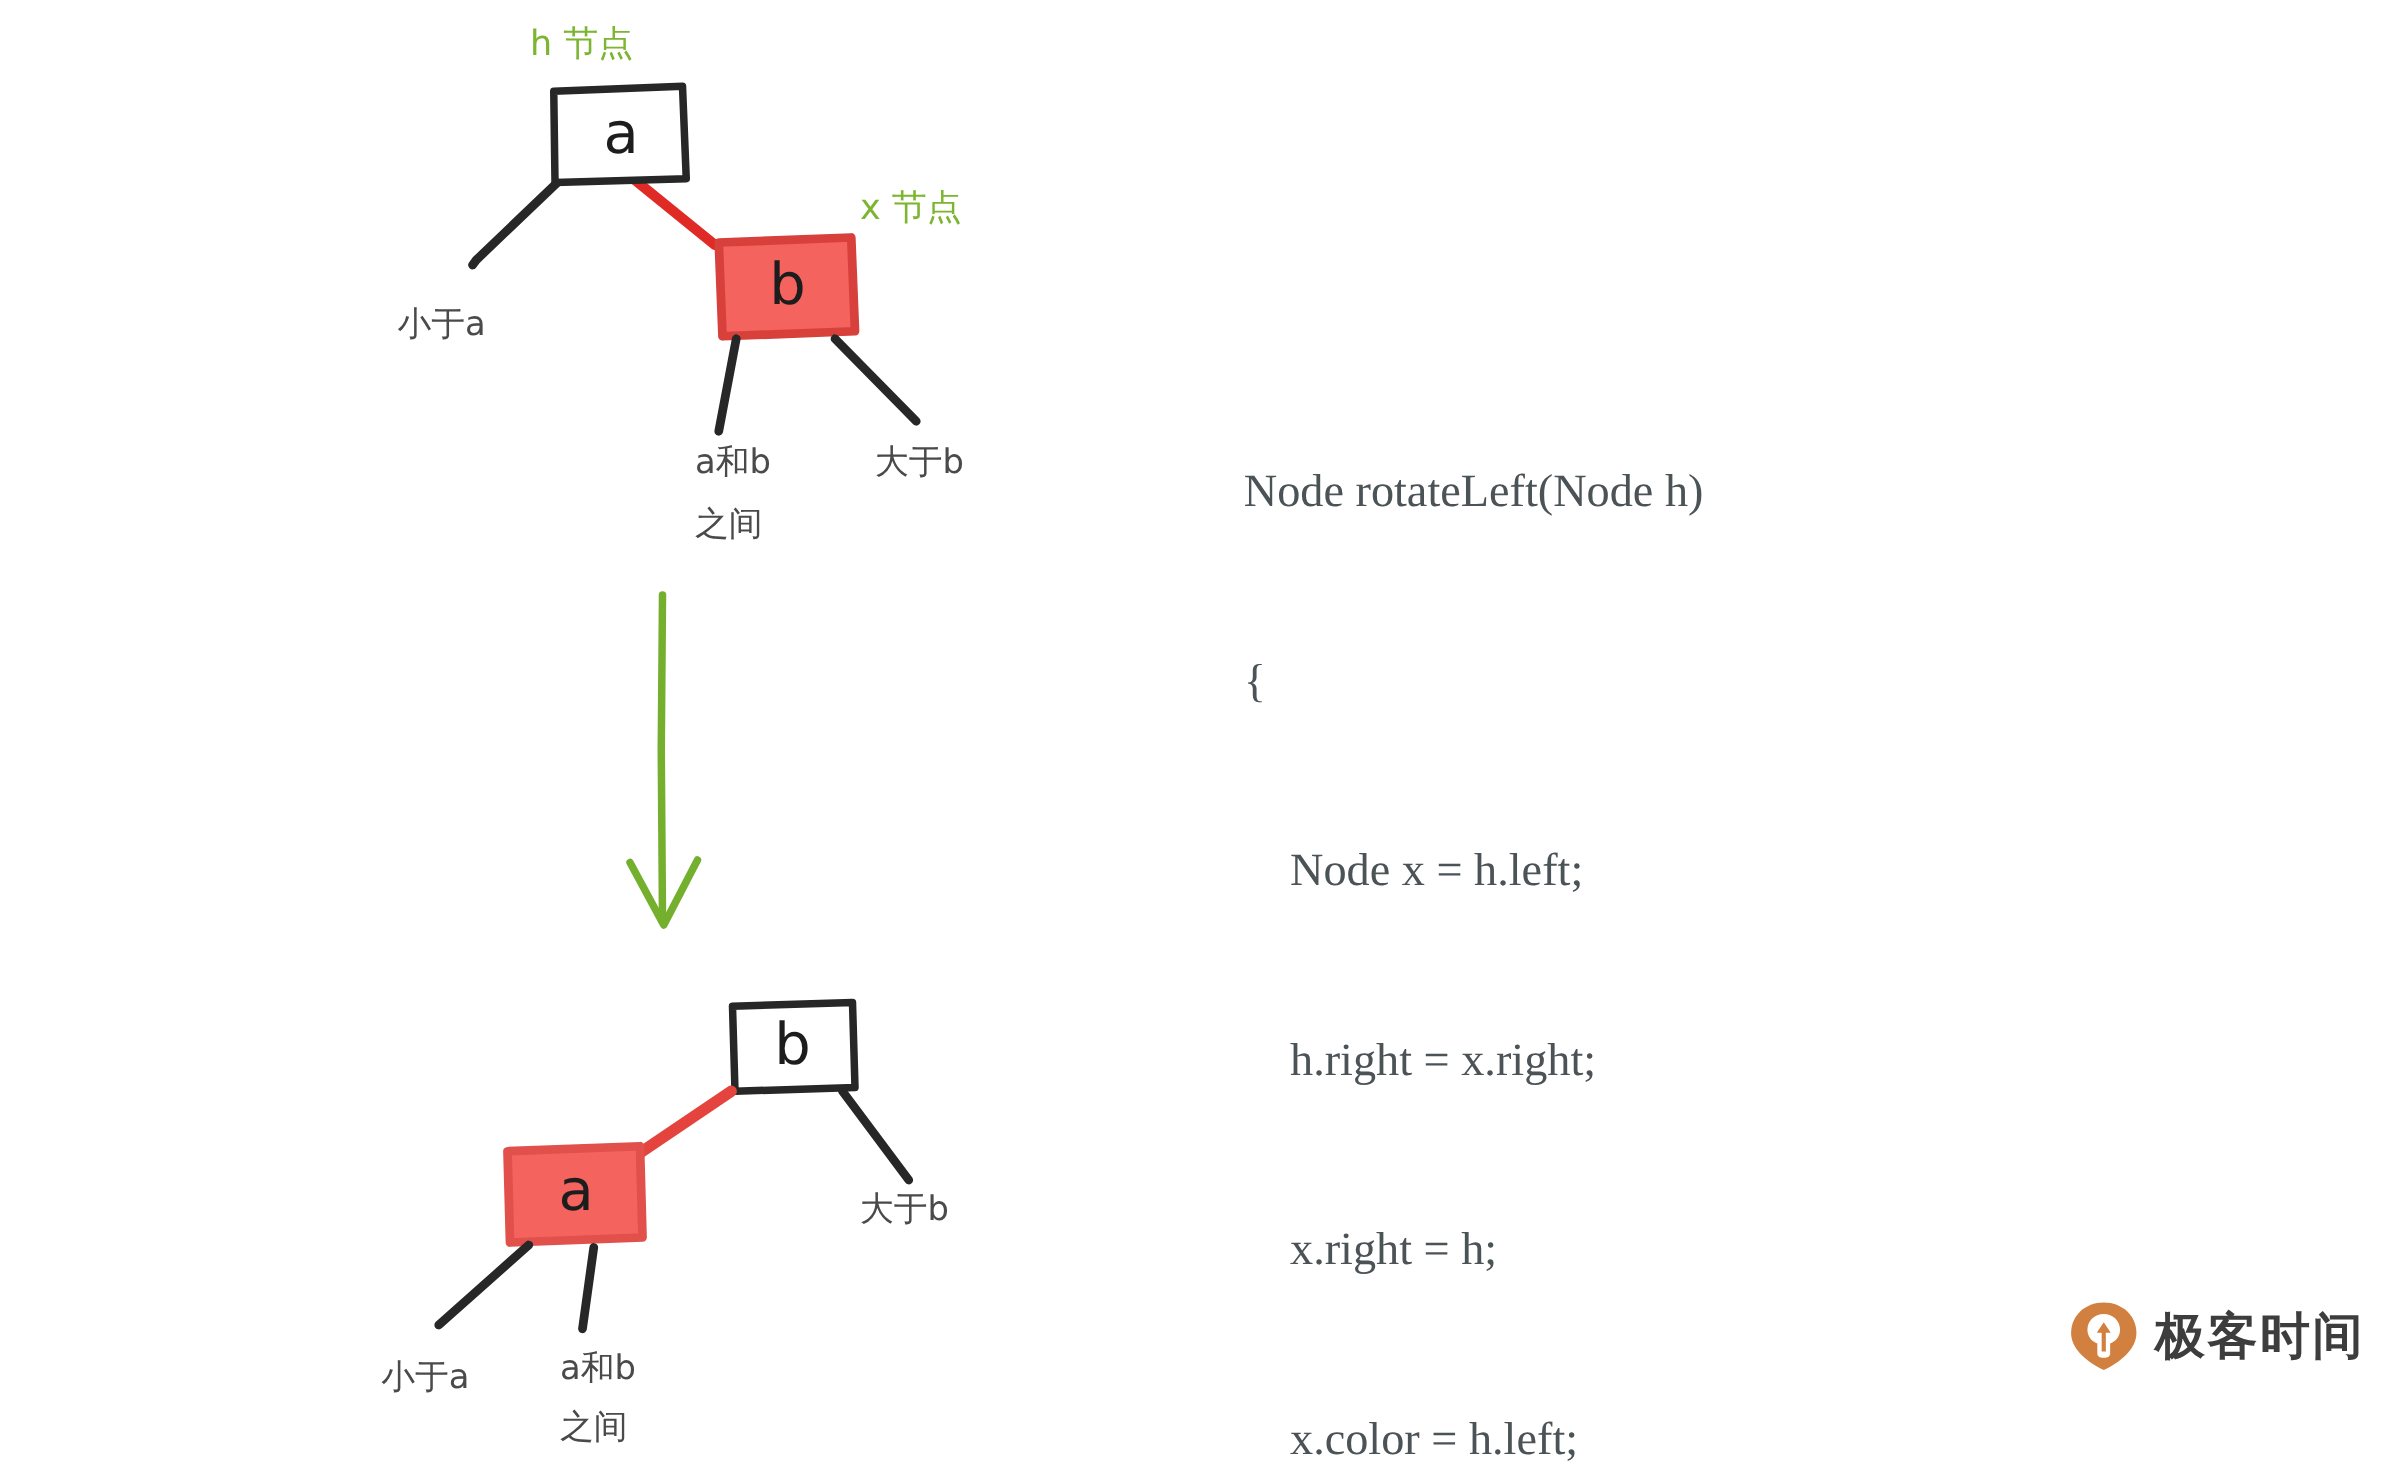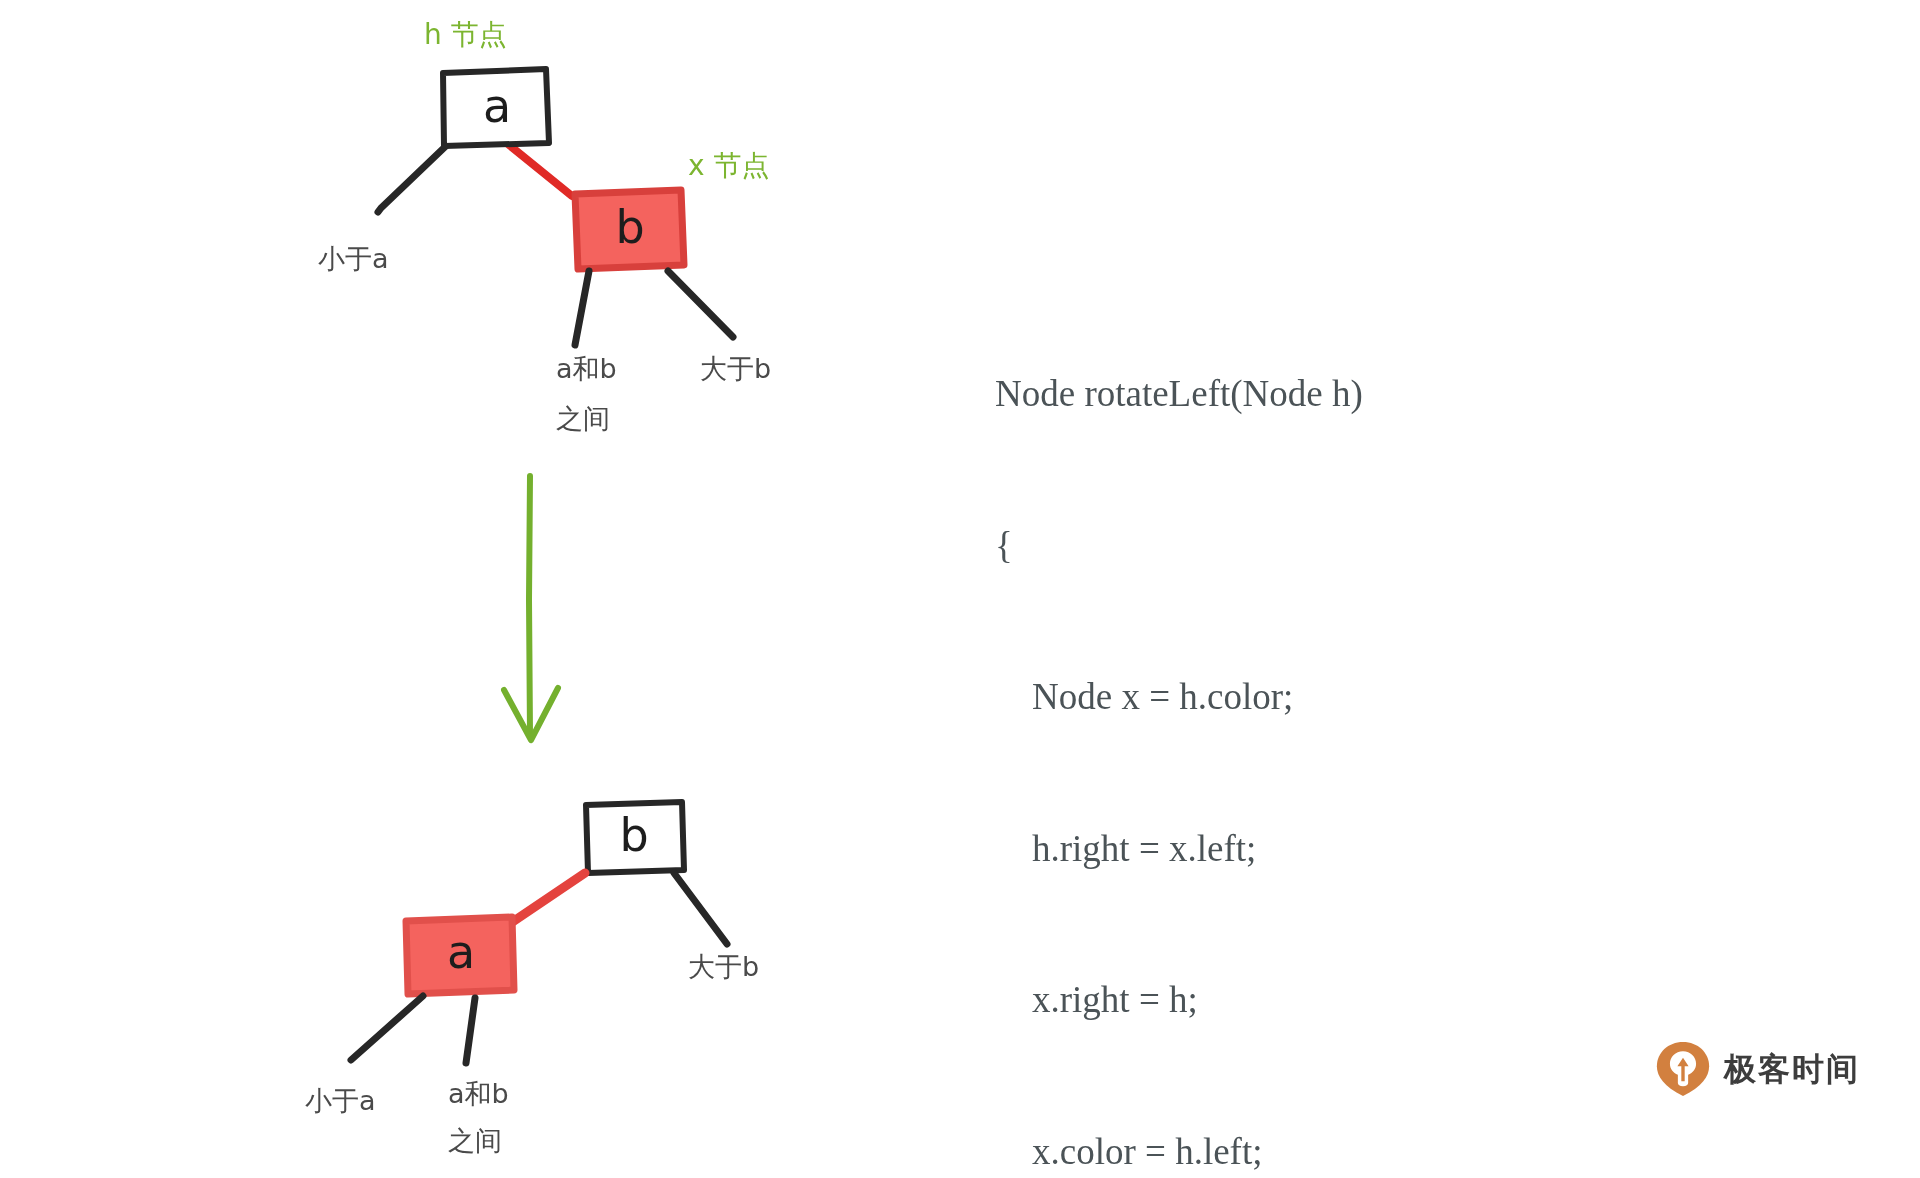--- a/index.html
+++ b/index.html
@@ -60,21 +60,21 @@
     align-items: center;
     gap: 13px;
   }
   .brand-mark {
     width: 56px;
     height: 58px;
     flex: 0 0 auto;
   }
   .brand-text {
     font-family: "DejaVu Sans", sans-serif;
-    font-size: 32px;
+    font-size: 40px;
     font-weight: 700;
     color: #3d3d3d;
     letter-spacing: 2px;
     line-height: 1;
   }
 
   
   .lbl-cjk {
     font-family: "DejaVu Sans", sans-serif;
     font-size: 27px;
@@ -148,22 +148,22 @@
     <text class="lbl-cjk" x="448" y="1103">a和b</text>
     <text class="lbl-cjk" x="448" y="1150">之间</text>
 
     <text class="lbl-cjk" x="688" y="976">大于b</text>
 
   </svg>
 
   <div class="code-block">
     <span class="code-line">Node rotateLeft(Node h)</span>
     <span class="code-line">{</span>
-    <span class="code-line">    Node x = h.color;</span>
-    <span class="code-line">    h.right = x.left;</span>
+    <span class="code-line">    Node x = h.left;</span>
+    <span class="code-line">    h.right = x.right;</span>
     <span class="code-line">    x.right = h;</span>
     <span class="code-line">    x.color = h.left;</span>
     
     
     
     
     
     
   </div>
 

